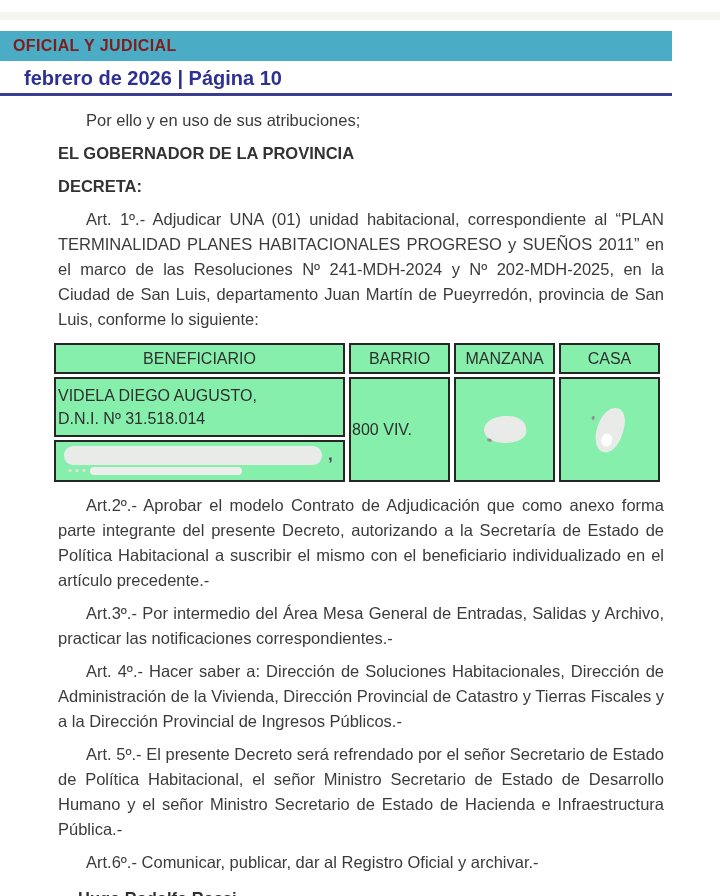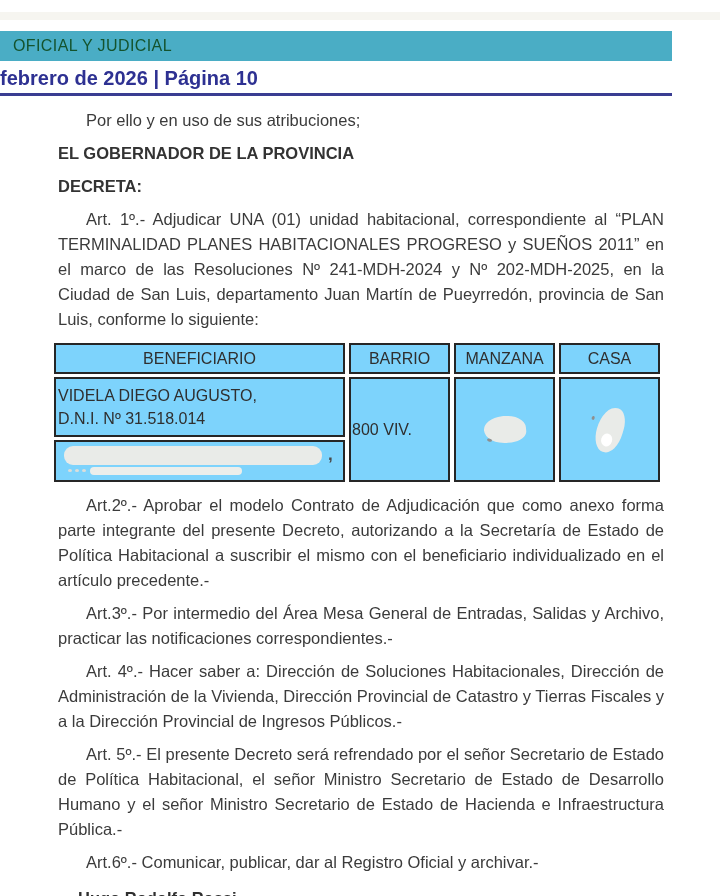--- a/index.html
+++ b/index.html
@@ -7,36 +7,36 @@
     width:720px;height:896px;overflow:hidden;background:#ffffff;
     font-family:"Liberation Sans","DejaVu Sans",sans-serif;
     color:#3b3b3b;position:relative;
   }
   
   .top-strip{margin-top:12px;height:8px;width:100%;background:#f6f5f0;}
   .teal-bar{
     margin-top:11px;width:672px;height:30px;background:#4aadc5;
     display:flex;align-items:center;box-sizing:border-box;padding-left:13px;
   }
-  .teal-bar span{color:#14532d;font-weight:normal;font-size:16px;letter-spacing:.4px;}
+  .teal-bar span{color:#7f1d1d;font-weight:bold;font-size:16px;letter-spacing:.4px;}
   .date-line{
-    color:#2e3192;font-weight:bold;font-size:20px;margin:5px 0 3px 0;line-height:24px;
+    color:#2e3192;font-weight:bold;font-size:20px;margin:5px 0 3px 0;line-height:24px;padding-left:24px;
   }
   .rule{width:672px;height:0;border:none;border-top:3px solid #3a3d92;margin:0;}
   
   .content{margin:12px 48px 0 50px;font-size:16.5px;line-height:25px;}
   .content p{margin:8px;text-align:justify;}
   .content p.indent{text-indent:28px;}
   .center-bold{text-align:right;font-weight:bold;color:#333333;}
   
   table.adj{
     border-collapse:separate;border-spacing:4px 3px;
     width:614px;margin:4px 0 4px 0;color:#2f2f2f;table-layout:fixed;
   }
-  table.adj th,table.adj td{border:2px solid #262626;background:#7dd3fc;}
+  table.adj th,table.adj td{border:2px solid #262626;background:#86efac;}
   table.adj th{height:22px;font-weight:normal;font-size:16px;text-align:center;}
   td.name-cell{padding:2px 2px;font-size:16px;line-height:23px;height:52px;vertical-align:middle;}
   td.barrio-cell{font-size:16px;vertical-align:middle;}
   td.redact-cell{height:36px;position:relative;}
   td.blob-cell{vertical-align:middle;position:relative;}
   
   .blob{background:#e9ebe8;}
   .manzana-blob{
     width:42px;height:27px;margin:0 auto;border-radius:55% 60% 45% 65%;
     transform:rotate(-6deg);position:relative;

